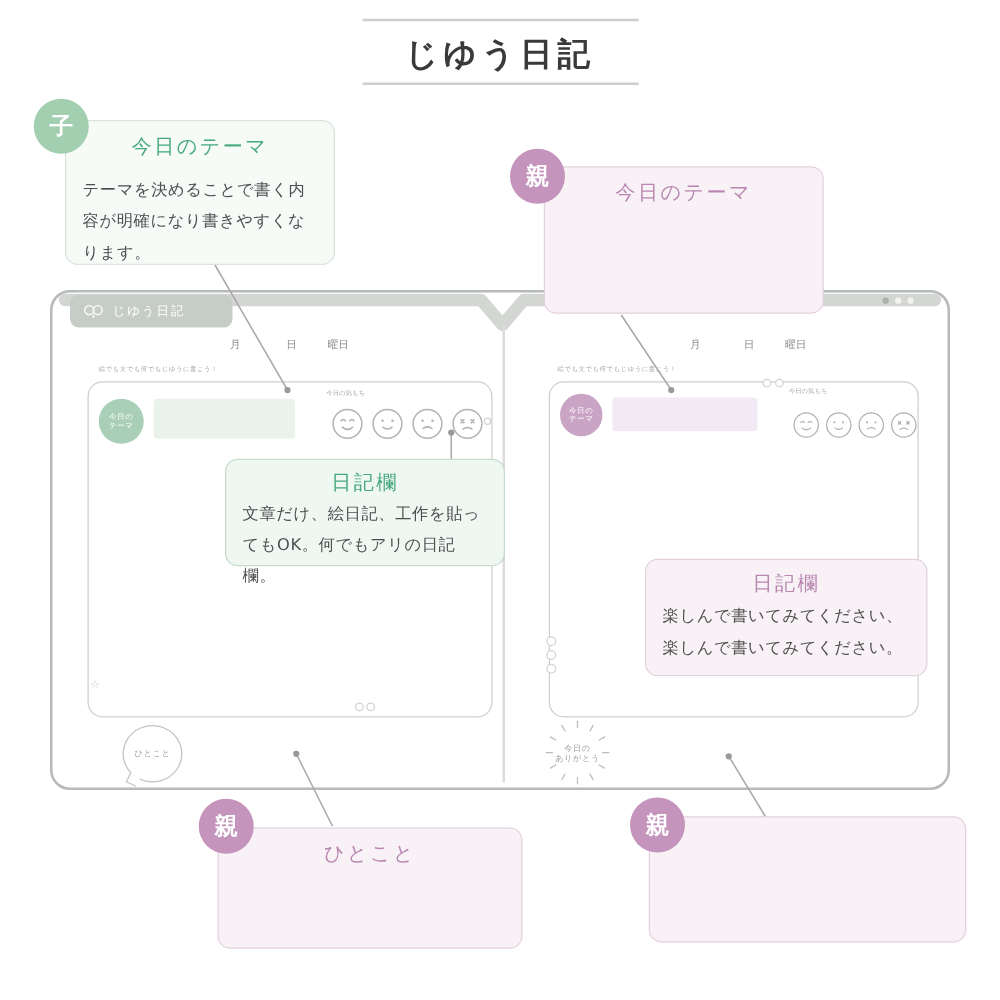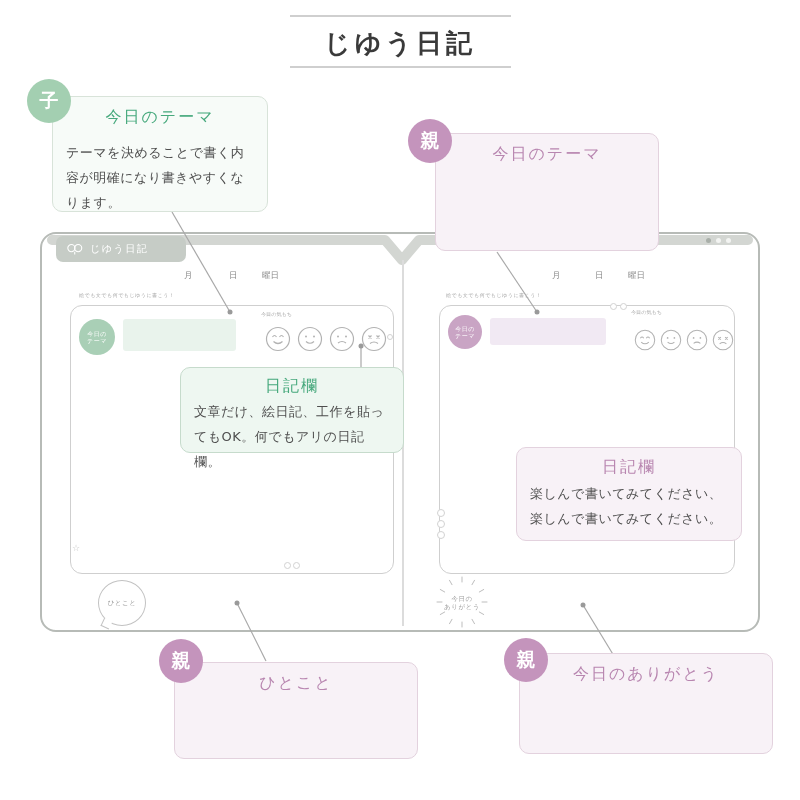--- a/index.html
+++ b/index.html
@@ -233,17 +233,16 @@
     <div class="title" style="margin-top:9px;">日記欄</div>
     <div class="body" style="margin-top:3px;">楽しんで書いてみてください、楽しんで書いてみてください。</div>
   </div>
 
   <div class="callout pink" style="left:174px;top:662px;width:244px;height:97px;">
     <div class="title">ひとこと</div>
   </div>
   <div class="badge purple" style="left:159px;top:639px;">親</div>
 
   <div class="callout pink" style="left:519px;top:653px;width:254px;height:101px;">
-    <div class="title">今日のありがとう</div>
   </div>
   <div class="badge purple" style="left:504px;top:638px;">親</div>
 
 </div>
 
 </body></html>

